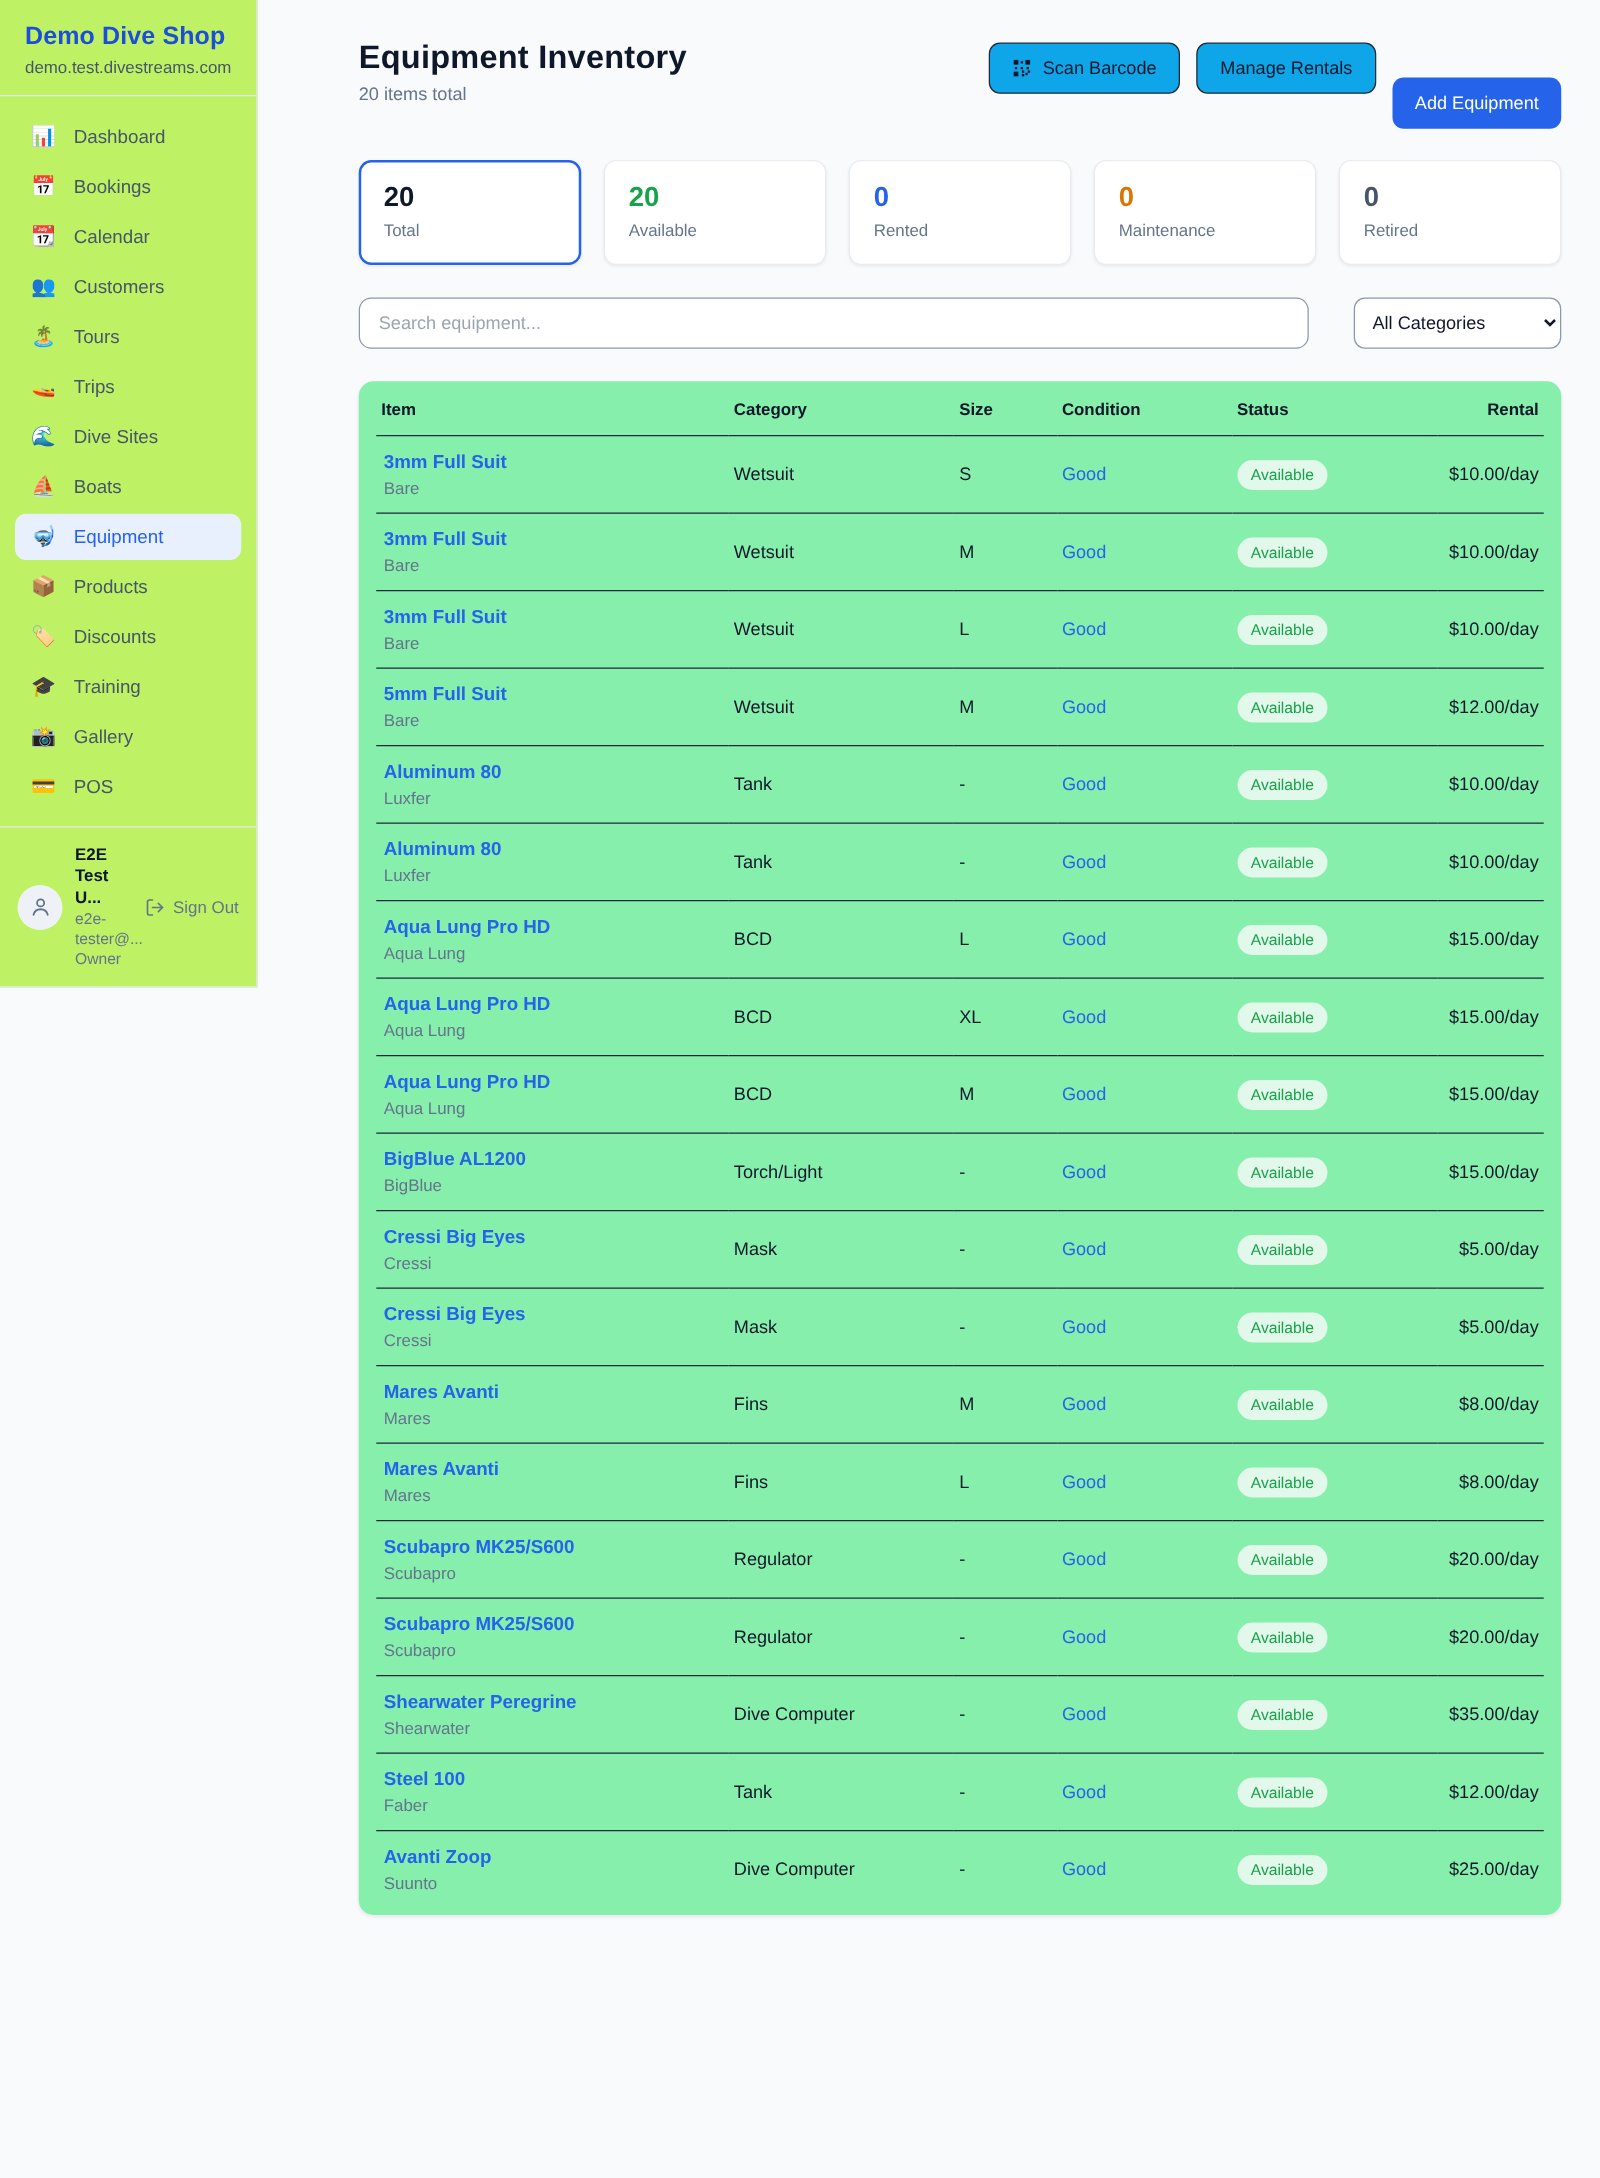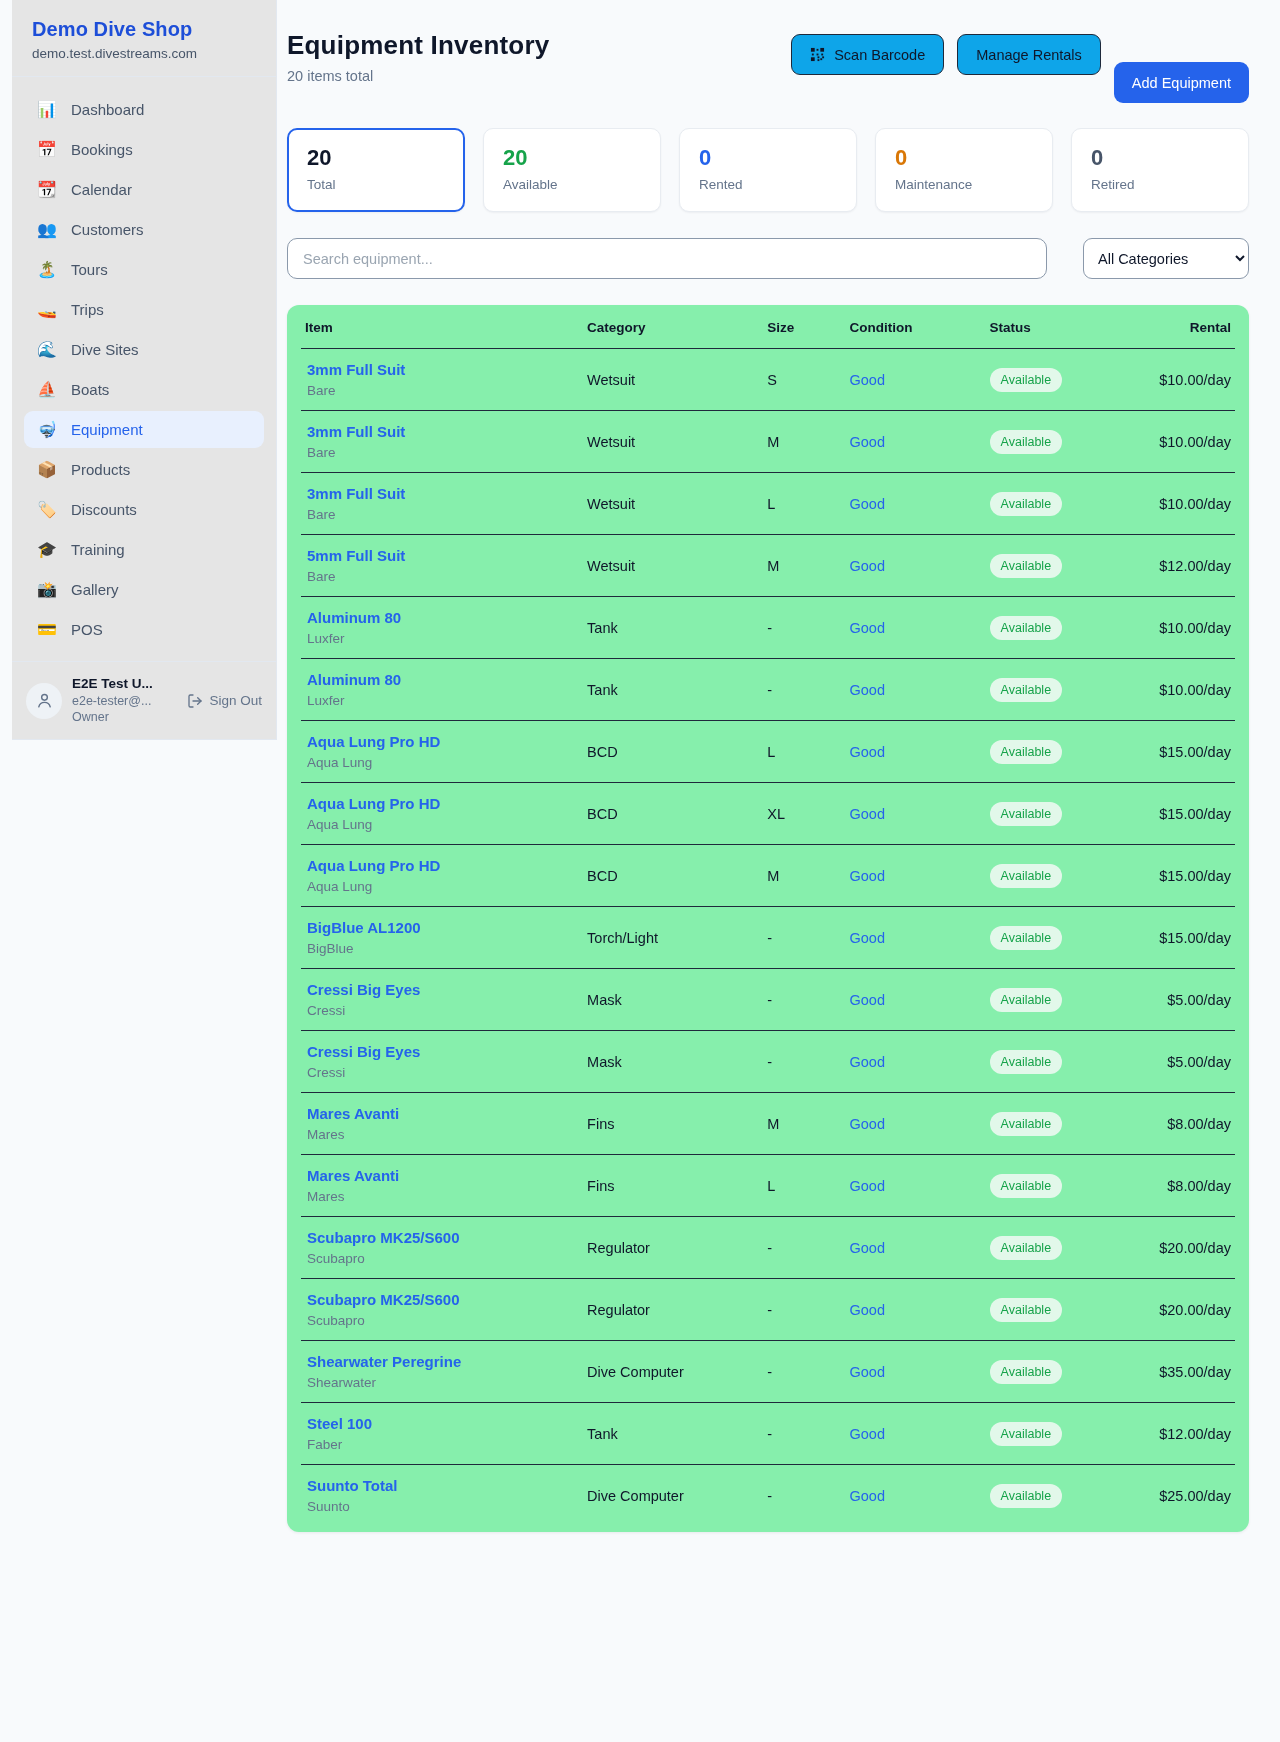--- a/index.html
+++ b/index.html
@@ -6,22 +6,22 @@
   html,body { width:1280px; min-height:1742px; }
   body {
     font-family:"Liberation Sans", sans-serif;
     background:#f8fafc;
     color:#0f172a;
     position:relative;
   }
 
   
   .sidebar {
-    position:absolute; top:0; left:12px; width:265px;
-    background:#e5e5e5;
+    position:absolute; top:0; left:0; width:206px;
+    background:#bef264;
     border-right:1px solid #e2e8f0;
     border-bottom:1px solid #e2e8f0;
   }
   .brand { padding:18px 20px 15px 20px; border-bottom:1px solid #e2e8f0; }
   .brand-name { color:#1d4ed8; font-size:20px; font-weight:700; letter-spacing:.1px; }
   .brand-domain { color:#475569; font-size:13.5px; margin-top:5px; }
   .nav { padding:14px 12px 10px 12px; }
   .nav-item {
     display:flex; align-items:center; gap:14px;
     padding:10px 13px; margin-bottom:3px;
@@ -590,21 +590,21 @@
               <a class="cond-link" href="#">Good</a>
             </td>
             <td>
               <span class="badge">Available</span>
             </td>
             <td class="cell-rental">$12.00/day</td>
           </tr>
 
           <tr>
             <td class="cell-item">
-              <a class="item-name" href="#">Suunto Total</a>
+              <a class="item-name" href="#">Avanti Zoop</a>
               <div class="item-brand">Suunto</div>
             </td>
             <td class="cell-category">Dive Computer</td>
             <td class="cell-size">-</td>
             <td>
               <a class="cond-link" href="#">Good</a>
             </td>
             <td>
               <span class="badge">Available</span>
             </td>

